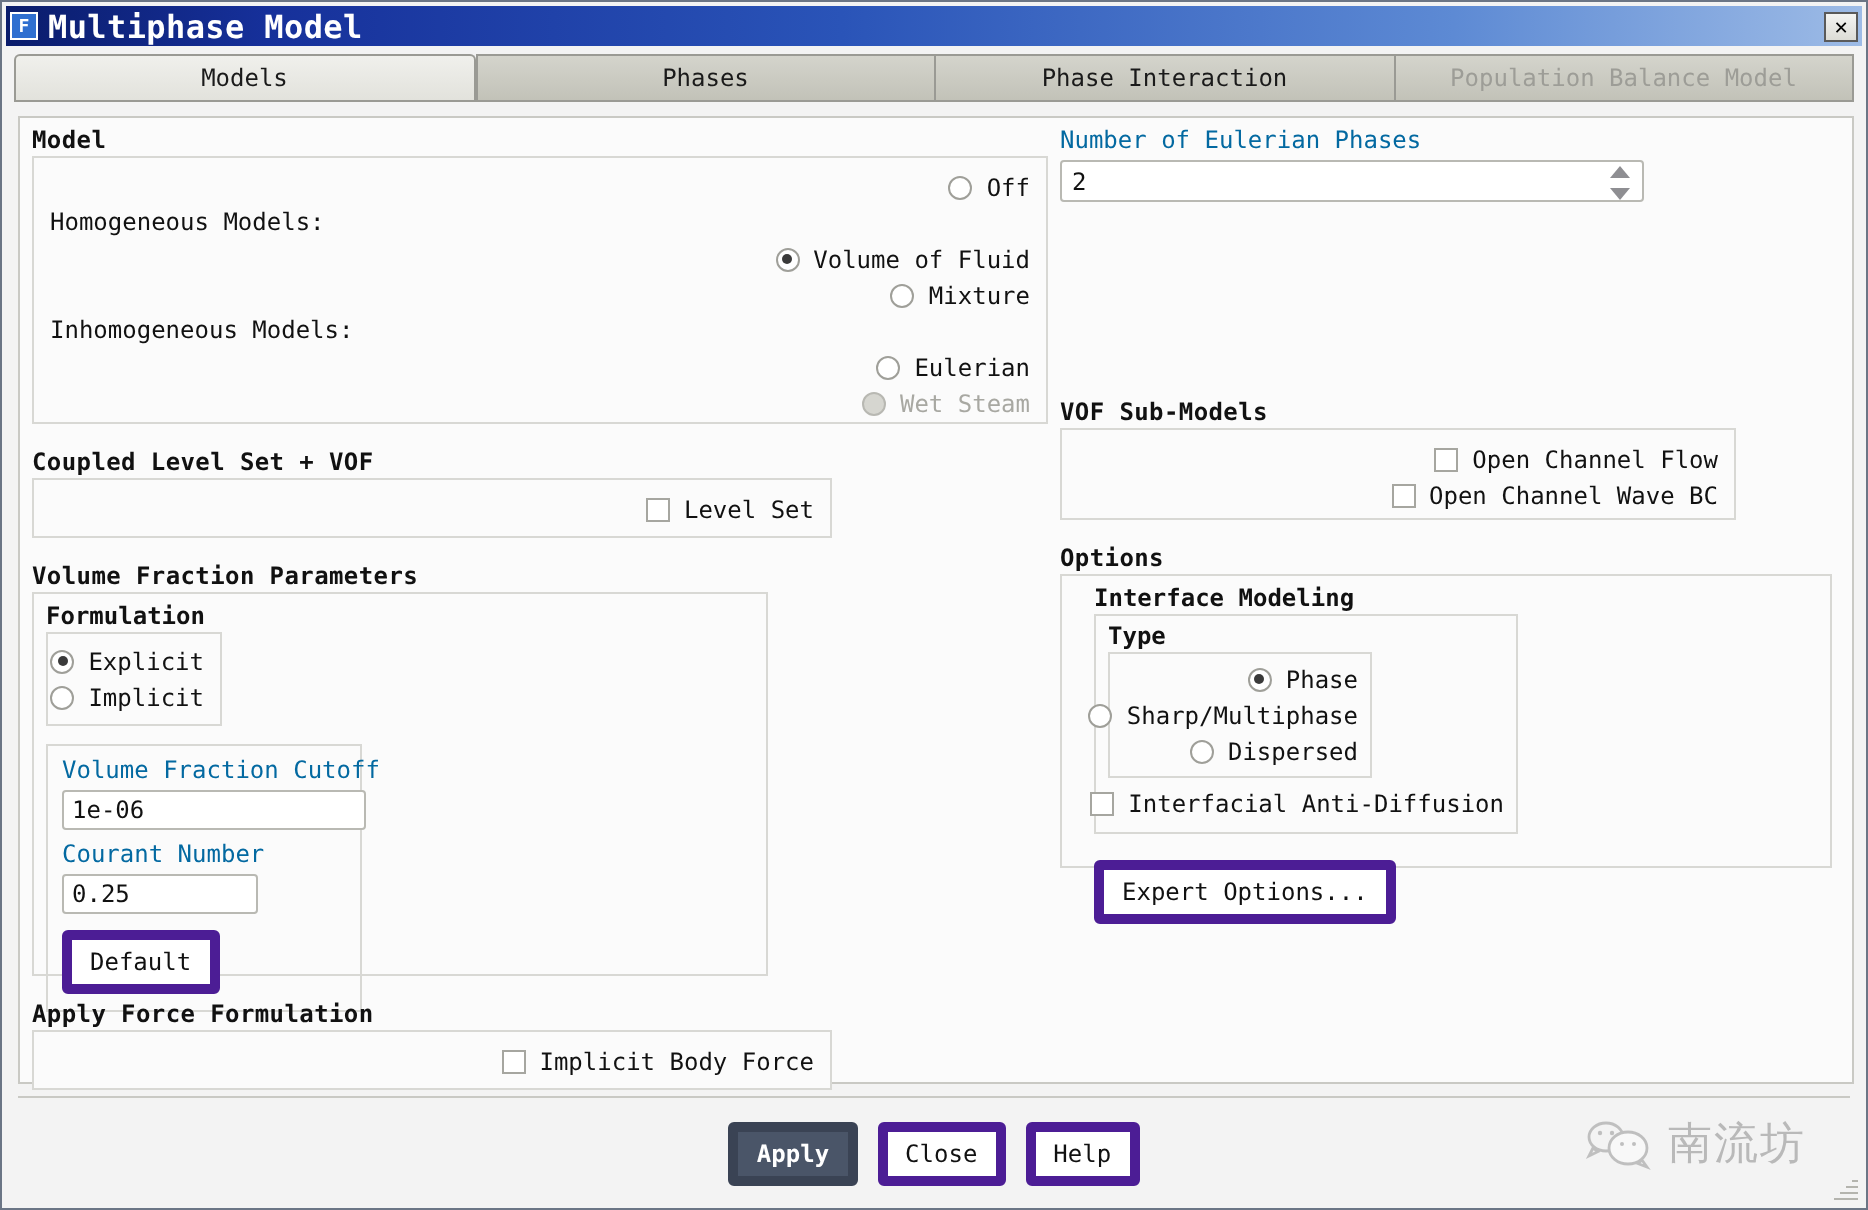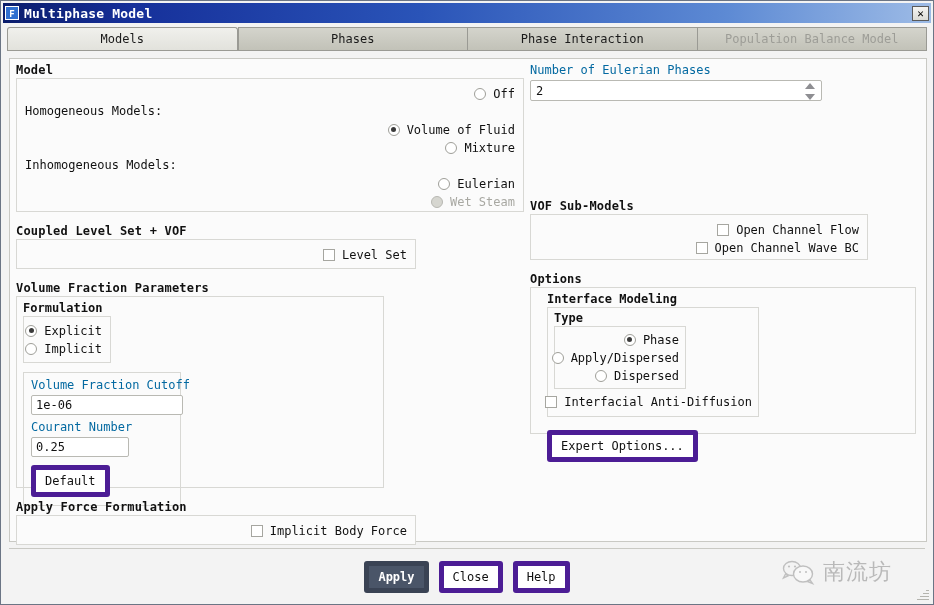--- a/index.html
+++ b/index.html
@@ -43,21 +43,21 @@
     font-size: 9px;
     font-weight: bold;
     line-height: 14px;
     text-align: center;
     box-sizing: border-box;
     margin-right: 5px;
     flex: 0 0 auto;
   }
   .title-text {
     color: #ffffff;
-    font-size: 13px;
+    font-size: 16px;
     font-weight: bold;
     letter-spacing: 0.2px;
     white-space: nowrap;
     flex: 1 1 auto;
   }
   .close-btn {
     width: 17px;
     height: 15px;
     background: linear-gradient(to bottom, #f4f4f2 0%, #dcdcd6 100%);
     border: 1px solid #5a5a5a;
@@ -297,21 +297,21 @@
   .footer-buttons {
     position: absolute;
     left: 0; right: 0;
     top: 12px;
     display: flex;
     justify-content: center;
     gap: 10px;
   }
   .watermark {
     position: absolute;
-    right: 33px;
+    right: 22px;
     top: 8px;
     display: flex;
     align-items: center;
     gap: 8px;
     opacity: 0.42;
     text-align: center;
   }
   .wm-text {
     font-family: "DejaVu Sans", sans-serif;
     font-size: 22px;
@@ -476,21 +476,21 @@
 
                 <div class="sub-group" style="margin-bottom:4px;">
                   <div class="sub-title">Type</div>
                   <div class="sub-body" style="width:132px;padding:3px 6px;">
                     <div class="opt-row">
                       <span class="radio checked"></span>
                       <span class="opt-label">Phase</span>
                     </div>
                     <div class="opt-row">
                       <span class="radio"></span>
-                      <span class="opt-label">Apply/Dispersed</span>
+                      <span class="opt-label">Sharp/Multiphase</span>
                     </div>
                     <div class="opt-row">
                       <span class="radio"></span>
                       <span class="opt-label">Dispersed</span>
                     </div>
                   </div>
                 </div>
 
                 <div class="opt-row">
                   <span class="checkbox"></span>

